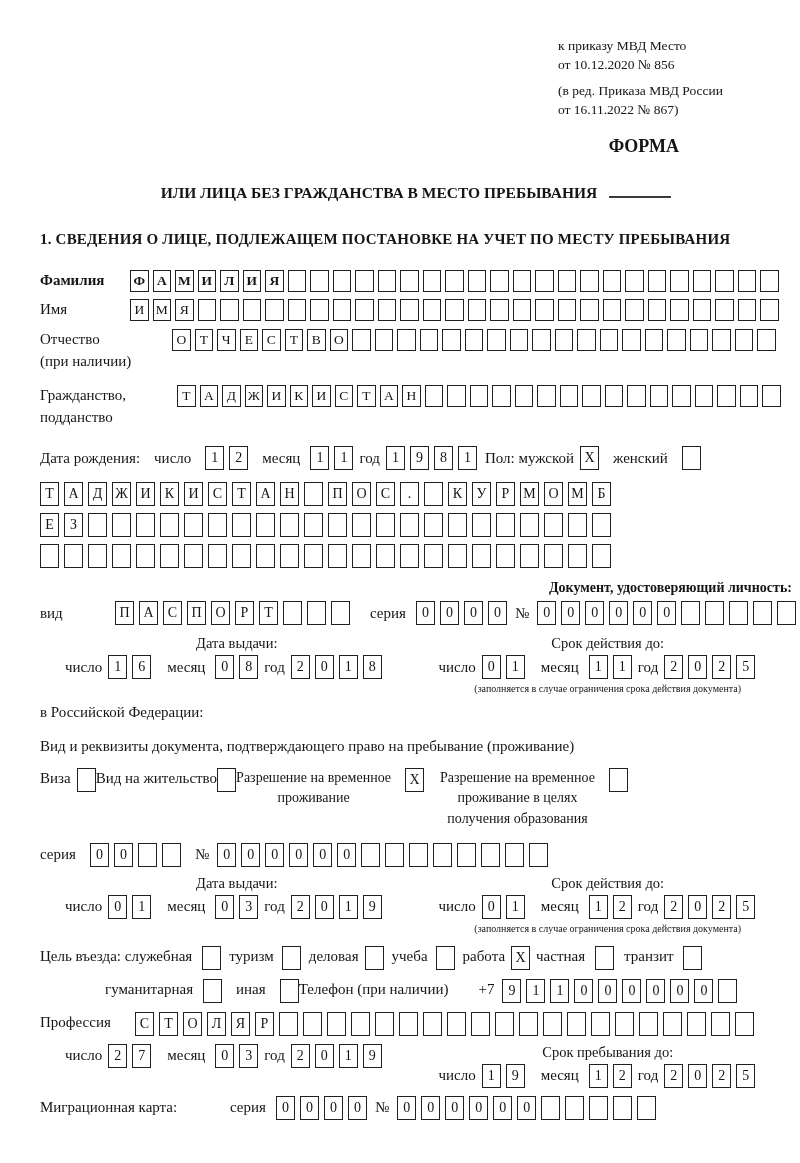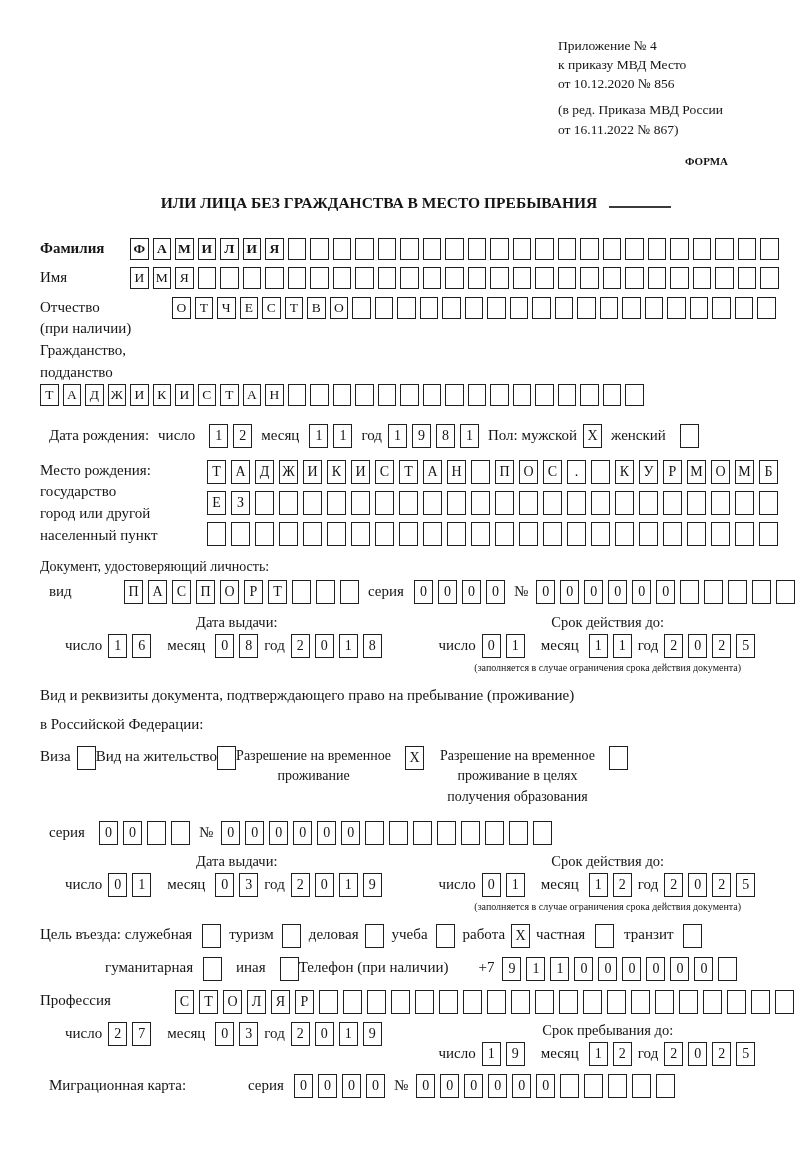--- a/index.html
+++ b/index.html
@@ -2,21 +2,21 @@
 <html><head>
 <meta charset="utf-8">
 <style>
   *{margin:0;padding:0;box-sizing:border-box;}
   html,body{width:800px;height:1163px;background:#ffffff;}
   body{color:#151515;font-family:"Liberation Serif","DejaVu Serif",serif;font-size:15px;overflow:hidden;}
   .page{width:800px;height:1163px;padding:36px 8px 0 40px;position:relative;}
 
   .annex{margin-left:518px;font-size:13.5px;line-height:1.42;}
   .annex .gap{margin-top:7px;}
-  .forma{font-weight:bold;text-align:right;margin:16px 64px 0 0;font-size:11px;}
+  .forma{font-weight:bold;text-align:right;margin:16px 113px 0 0;font-size:18px;}
 
   .title{text-align:center;font-weight:bold;font-size:15.5px;margin-top:24px;line-height:1.6;}
   .blank-line{display:inline-block;width:62px;border-bottom:2px solid #3a3a3a;margin-left:12px;vertical-align:baseline;}
 
   .section-head{font-weight:bold;font-size:15px;margin-top:26px;letter-spacing:.2px;}
 
   .row{display:flex;align-items:flex-start;}
   .lbl{font-size:15px;line-height:1.45;}
   .lbl-col{flex:0 0 auto;}
 
@@ -32,55 +32,55 @@
   .w167{width:167px;}
   .w75{width:75px;}
   .w95{width:95px;}
   .w190{width:190px;}
 
   .ml6{margin-left:6px;} .ml8{margin-left:8px;} .ml10{margin-left:10px;}
   .ml14{margin-left:14px;} .ml16{margin-left:16px;} .ml20{margin-left:20px;}
   .ml24{} .ml30{margin-left:30px;}
 
   .inline-row{display:flex;align-items:center;}
-  .inline-row .lbl{white-space:nowrap;margin-left:9px;}
-
-  .doc-head{text-align:left;font-weight:normal;font-size:14px;margin-top:12px;}
+  .inline-row .lbl{white-space:nowrap;}
+
+  .doc-head{text-align:right;font-weight:bold;font-size:14px;margin-top:12px;}
 
   .dates{display:flex;margin-top:10px;}
   .d-col{width:49%;}
   .d-head{text-align:center;font-size:14.5px;margin-bottom:3px;}
   .d-line{display:flex;align-items:center;}
   .d-note{font-size:10px;text-align:center;margin-top:4px;white-space:nowrap;}
 
   .permit-row{display:flex;align-items:flex-start;margin-top:10px;}
   .multi-lbl{text-align:center;font-size:14px;line-height:1.45;}
 
   .purpose-row{display:flex;margin-top:12px;flex-wrap:nowrap;}
   .purpose-row .lbl{white-space:nowrap;}
 </style>
 </head>
 <body>
 
 <div class="page">
 
   <div class="annex">
-    <div>Приложение № 4</div>
     <div>к приказу МВД Место</div>
     <div>от 10.12.2020 № 856</div>
     <div class="gap">(в ред. Приказа МВД России</div>
     <div>от 16.11.2022 № 867)</div>
   </div>
 
   <div class="forma">ФОРМА</div>
 
   <div class="title">
     <div><span>ИЛИ ЛИЦА БЕЗ ГРАЖДАНСТВА В МЕСТО ПРЕБЫВАНИЯ</span><span class="blank-line"></span></div>
   </div>
 
+  <div class="section-head">1. СВЕДЕНИЯ О ЛИЦЕ, ПОДЛЕЖАЩЕМ ПОСТАНОВКЕ НА УЧЕТ ПО МЕСТУ ПРЕБЫВАНИЯ</div>
 
   <div class="row" style="margin-top:22px;font-weight:bold;">
     <div class="lbl lbl-col w90">Фамилия</div>
     <div class="boxes">
         <span class="cell">Ф</span>
         <span class="cell">А</span>
         <span class="cell">М</span>
         <span class="cell">И</span>
         <span class="cell">Л</span>
         <span class="cell">И</span>
@@ -174,21 +174,21 @@
         <span class="cell"></span>
         <span class="cell"></span>
         <span class="cell"></span>
         <span class="cell"></span>
         <span class="cell"></span>
         <span class="cell"></span>
         <span class="cell"></span>
       </div>
   </div>
 
-  <div class="row" style="margin-top:0;flex-direction:column;">
+  <div class="row" style="margin-top:12px;">
     <div class="lbl-col w137">
       <div class="lbl">Гражданство,</div>
       <div class="lbl">подданство</div>
     </div>
     <div class="boxes">
         <span class="cell">Т</span>
         <span class="cell">А</span>
         <span class="cell">Д</span>
         <span class="cell">Ж</span>
         <span class="cell">И</span>
@@ -240,26 +240,20 @@
     <span class="boxes md ml6">
         <span class="cell">X</span>
       </span>
     <span class="lbl ml14">женский</span>
     <span class="boxes md ml14">
         <span class="cell"></span>
       </span>
   </div>
 
   <div class="row" style="margin-top:12px;">
-    <div class="lbl-col w167">
-      <div class="lbl">Место рождения:</div>
-      <div class="lbl">государство</div>
-      <div class="lbl">город или другой</div>
-      <div class="lbl">населенный пункт</div>
-    </div>
     <div class="stack">
       <div class="boxes md">
           <span class="cell">Т</span>
           <span class="cell">А</span>
           <span class="cell">Д</span>
           <span class="cell">Ж</span>
           <span class="cell">И</span>
           <span class="cell">К</span>
           <span class="cell">И</span>
           <span class="cell">С</span>
@@ -415,22 +409,22 @@
             <span class="cell">2</span>
             <span class="cell">0</span>
             <span class="cell">2</span>
             <span class="cell">5</span>
           </span>
       </div>
       <div class="d-note">(заполняется в случае ограничения срока действия документа)</div>
     </div>
   </div>
 
+  <div class="lbl" style="margin-top:8px;">в Российской Федерации:</div>
   <div class="lbl" style="margin-top:12px;">Вид и реквизиты документа, подтверждающего право на пребывание (проживание)</div>
-  <div class="lbl" style="margin-top:8px;">в Российской Федерации:</div>
 
   <div class="permit-row">
     <span class="lbl">Виза</span>
     <span class="boxes md ml6">
         <span class="cell"></span>
       </span>
     <span class="lbl ml24">Вид на жительство</span>
     <span class="boxes md ml24">
         <span class="cell"></span>
       </span>
@@ -575,21 +569,21 @@
         <span class="cell">0</span>
         <span class="cell">0</span>
         <span class="cell">0</span>
         <span class="cell">0</span>
         <span class="cell">0</span>
         <span class="cell">0</span>
         <span class="cell"></span>
       </span>
   </div>
 
-  <div class="row" style="margin-top:9px;gap:40px;">
+  <div class="row" style="margin-top:9px;">
     <div class="lbl lbl-col w95">Профессия</div>
     <div class="boxes md">
         <span class="cell">С</span>
         <span class="cell">Т</span>
         <span class="cell">О</span>
         <span class="cell">Л</span>
         <span class="cell">Я</span>
         <span class="cell">Р</span>
         <span class="cell"></span>
         <span class="cell"></span>

